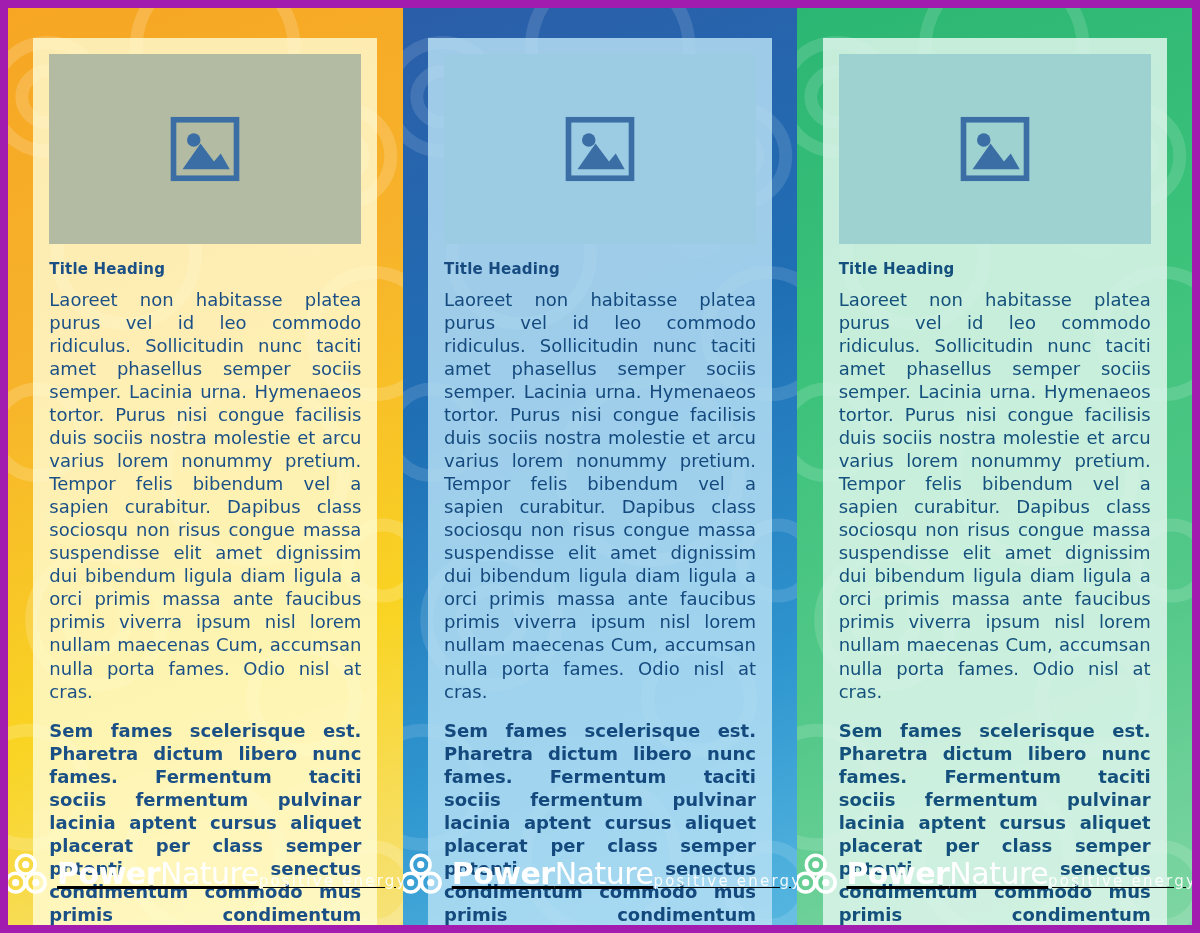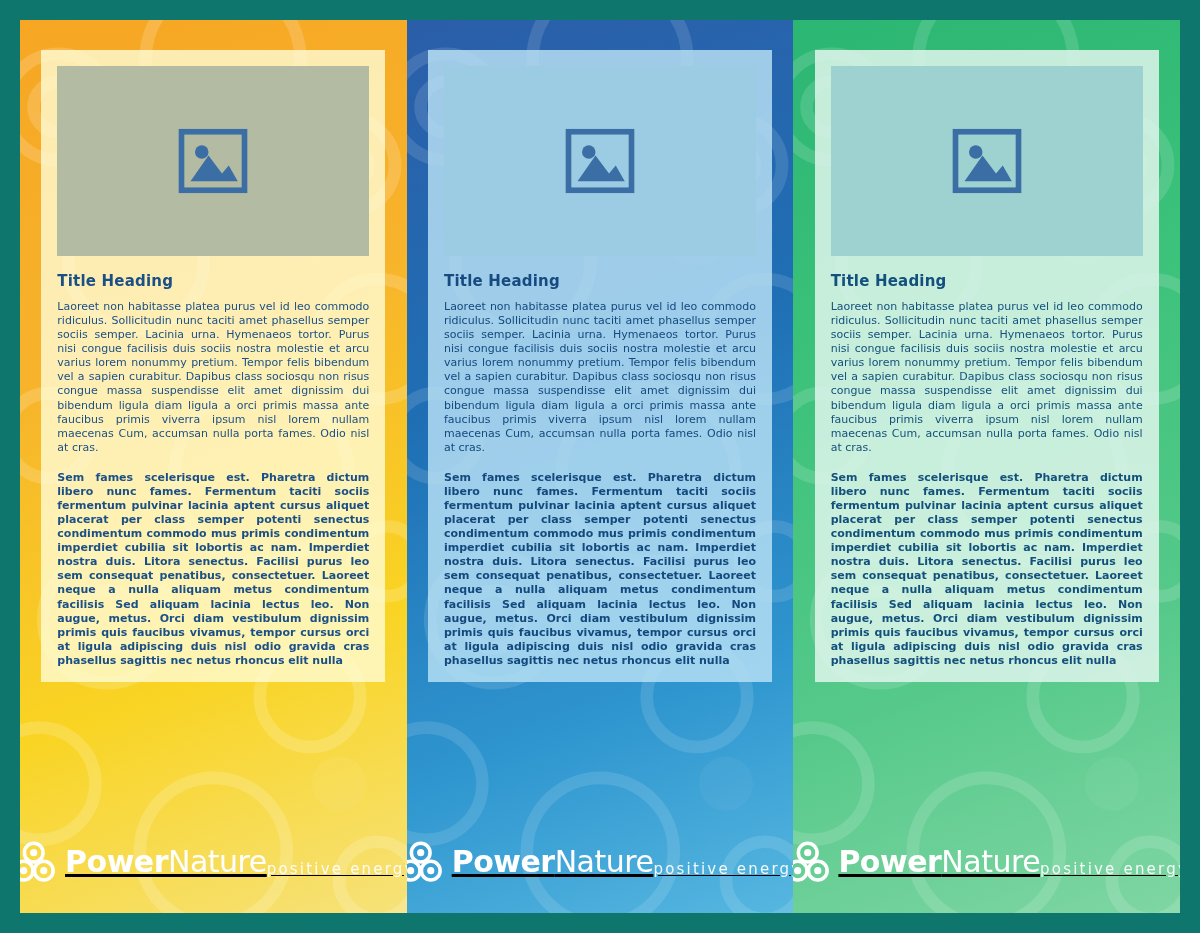--- a/index.html
+++ b/index.html
@@ -11,23 +11,23 @@
     width: 1200px;
     height: 933px;
     font-family: "DejaVu Sans", sans-serif;
     overflow: hidden;
   }
   .poster-set {
     position: relative;
     width: 1200px;
     height: 933px;
     display: flex;
-    background: #0f766e;
+    background: #a21caf;
     box-sizing: border-box;
-    padding: 20px;
+    padding: 8px;
     gap: 0;
   }
   .panel {
     position: relative;
     flex: 1 1 0;
     overflow: hidden;
     display: flex;
     flex-direction: column;
     align-items: center;
   }
@@ -80,21 +80,21 @@
     margin: 16px 0 10px 0;
     color: #1c4f86;
     font-weight: bold;
     letter-spacing: 0.2px;
   }
   .panel.orange .card h2 { color: #1b5087; }
   .panel.blue   .card h2 { color: #174b80; }
   .panel.green  .card h2 { color: #14507e; }
 
   .card p {
-    font-size: 11px;
+    font-size: 18px;
     line-height: 1.28;
     margin: 0 0 16px 0;
     text-align: justify;
     color: #1c4f86;
     hyphens: none;
   }
   .panel.orange .card p { color: #1b5087; }
   .panel.blue   .card p { color: #14497d; }
   .panel.green  .card p { color: #13507c; }
   .card p:last-child { margin-bottom: 0; font-weight: bold; }

